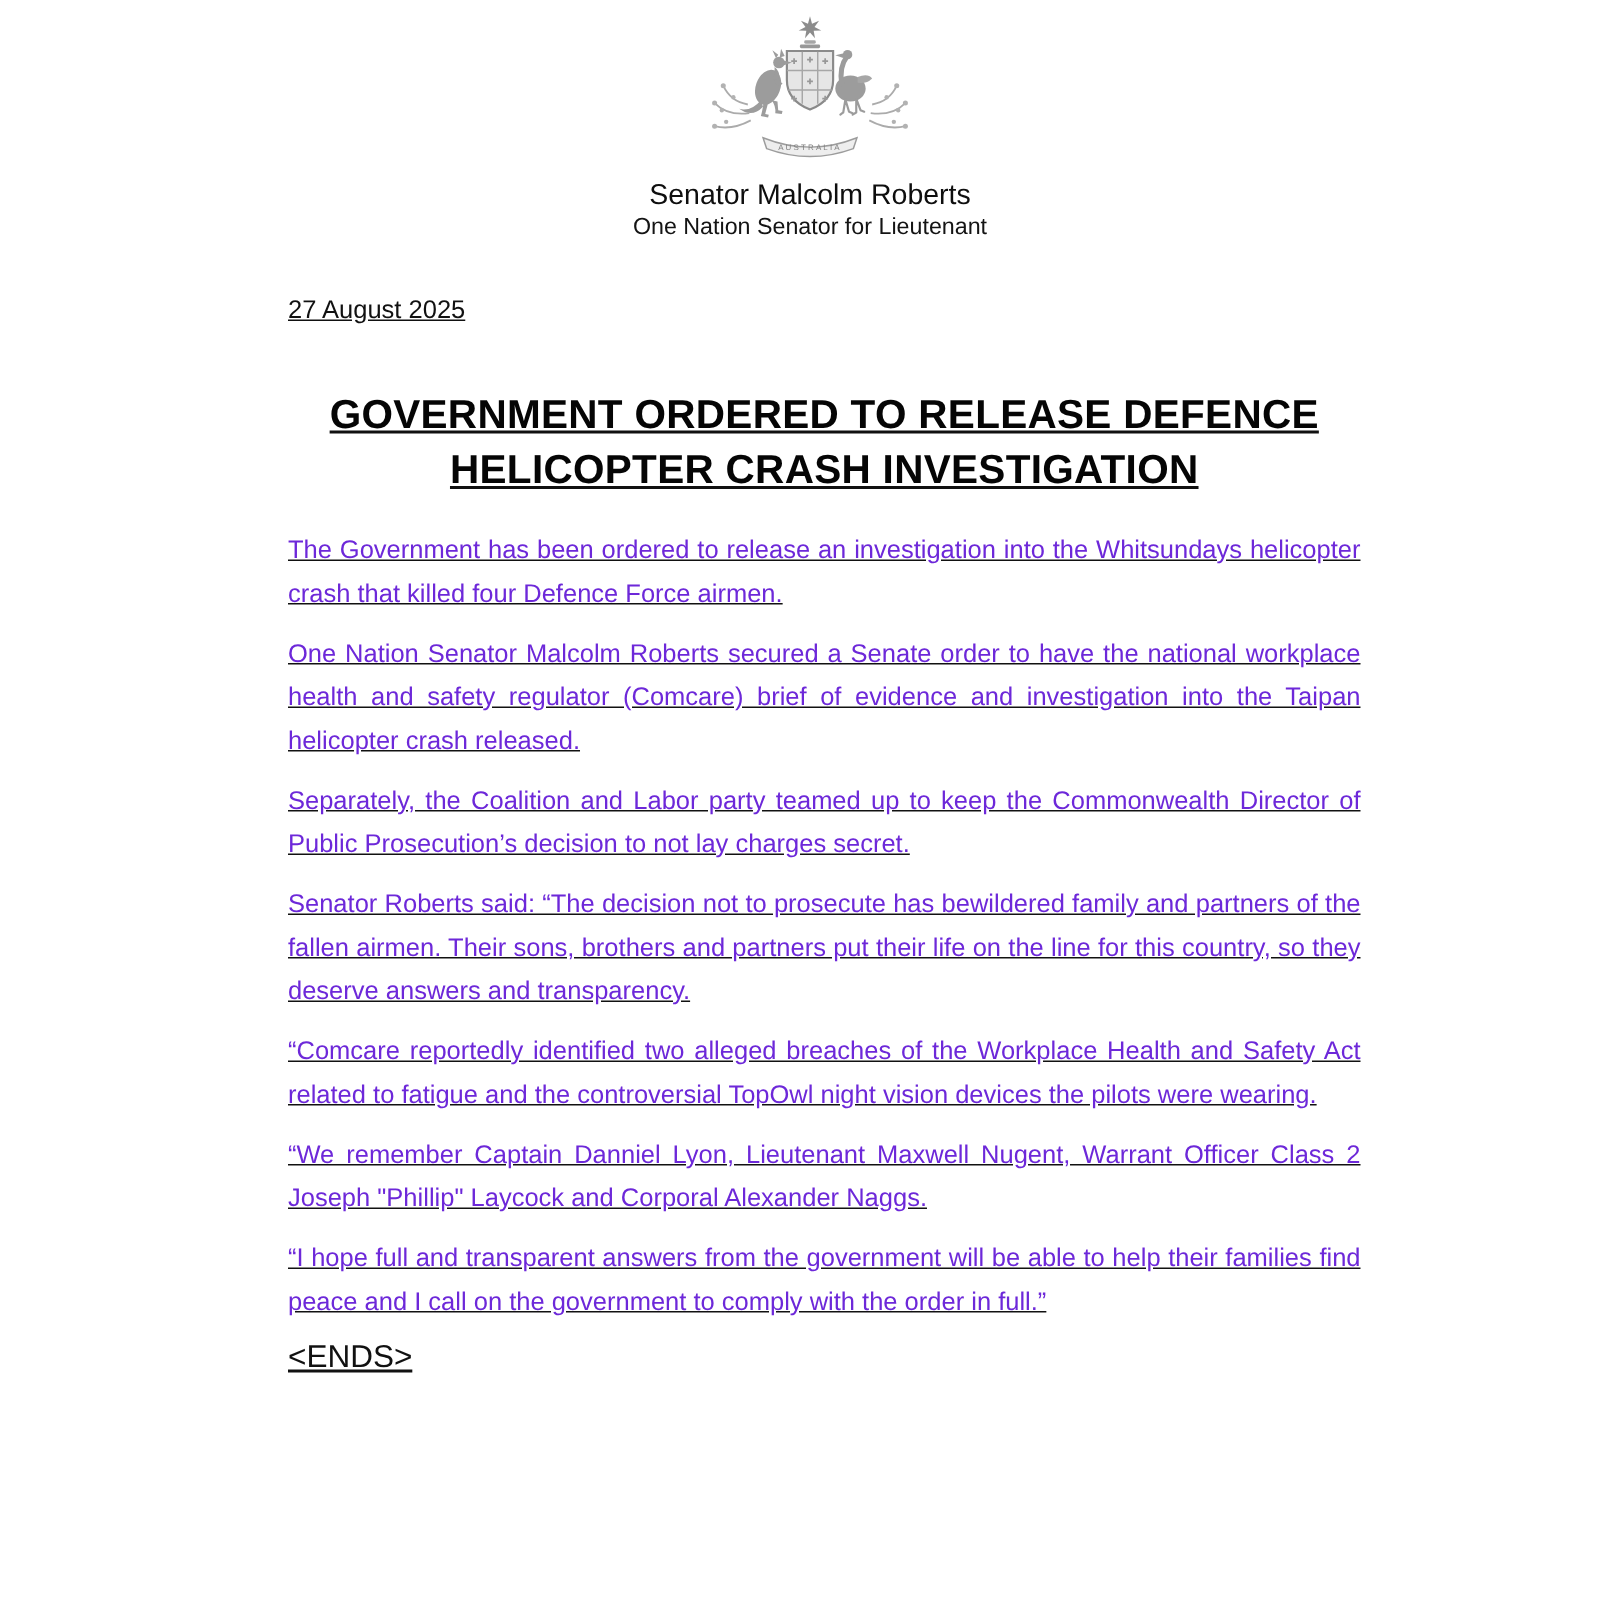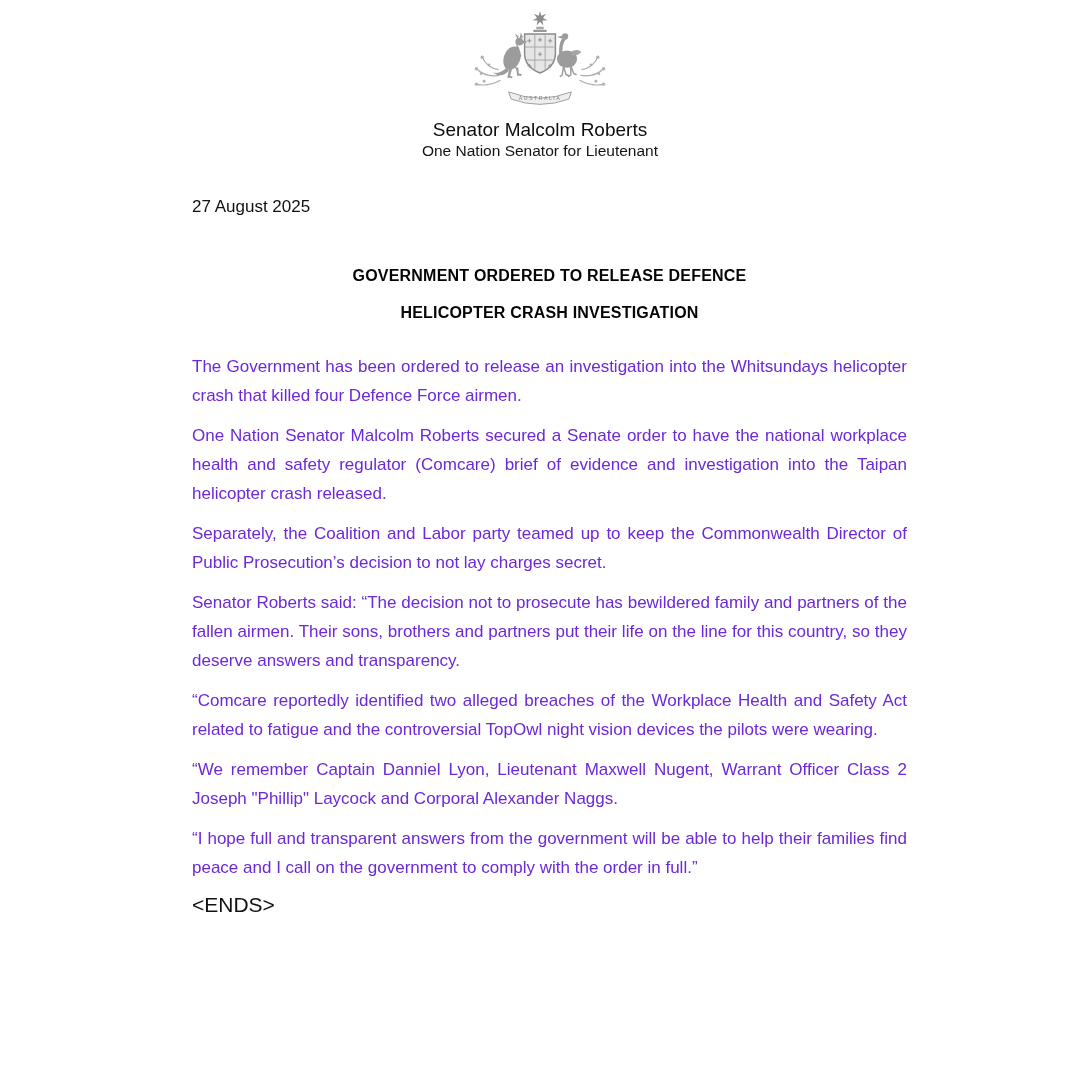--- a/index.html
+++ b/index.html
@@ -41,30 +41,31 @@
     font-size: 15.5px;
     line-height: 19px;
     color: #141414;
   }
   
   .content {
     position: absolute;
     top: 195px;
     left: 192px;
     width: 715px;
+    text-decoration: underline;
   }
   .date-line {
     font-size: 17px;
     line-height: 24px;
     color: #111111;
   }
   .headline {
     margin: 39px 0 21px 0;
     text-align: center;
-    font-size: 16px;
+    font-size: 27px;
     font-weight: 700;
     line-height: 36.5px;
     color: #050505;
     letter-spacing: 0.2px;
   }
   .para {
     margin: 0 0 11px 0;
     font-size: 17px;
     line-height: 29px;
     text-align: justify;

